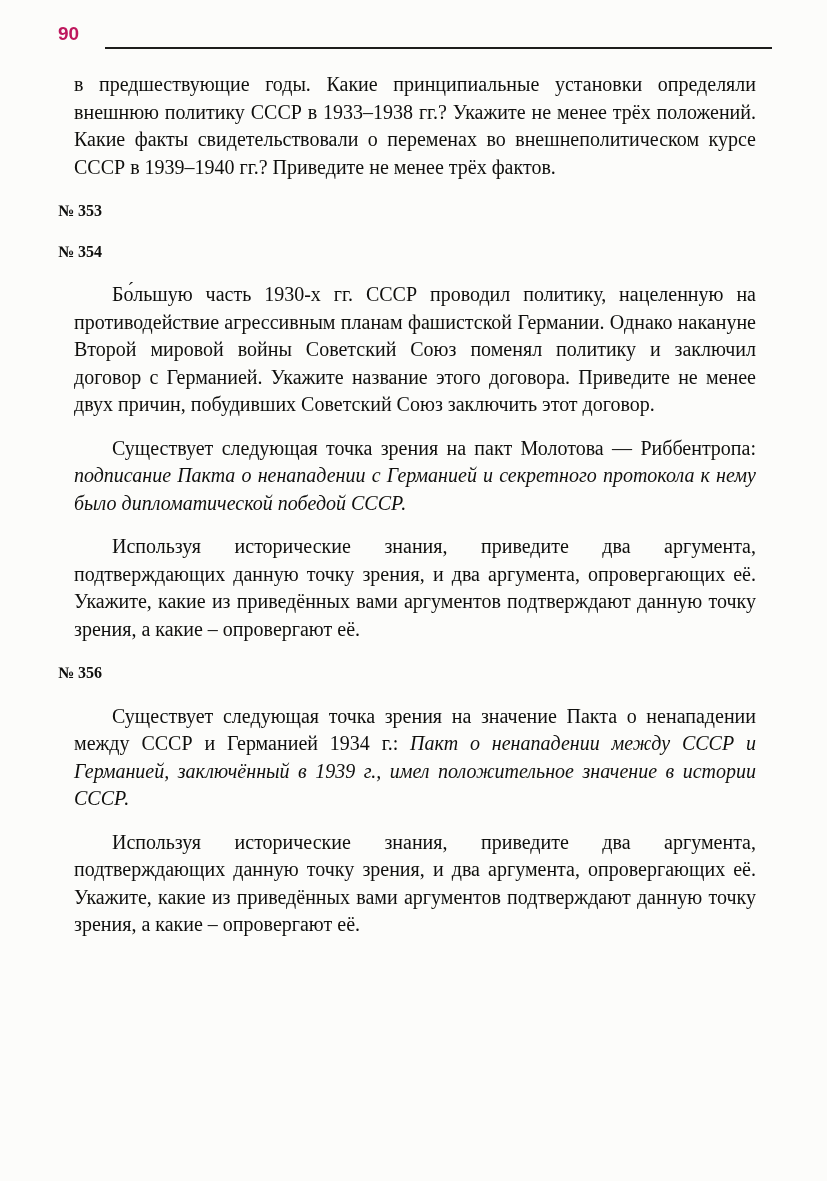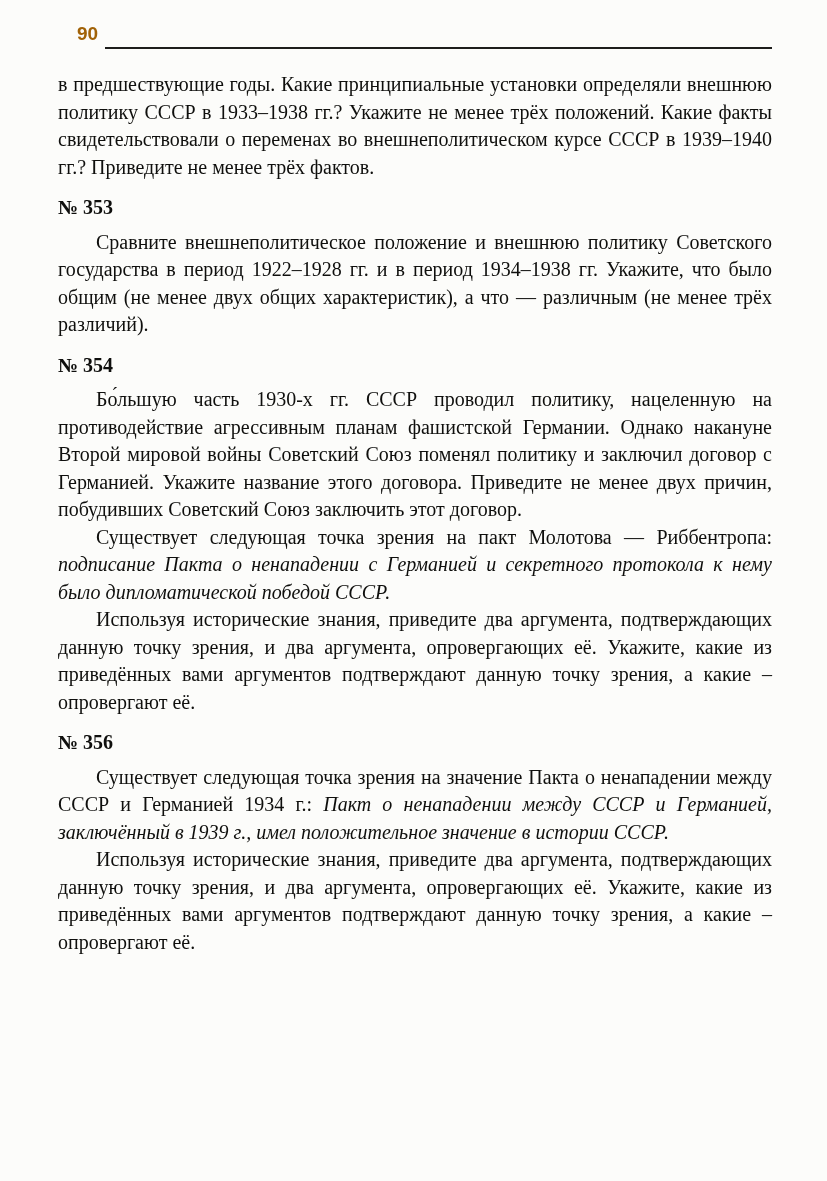--- a/index.html
+++ b/index.html
@@ -17,22 +17,21 @@
     padding: 24px 55px 0 58px;
     overflow: hidden;
   }
   
   .running-head {
     display: flex;
     justify-content: space-between;
     align-items: flex-start;
     font-family: "Liberation Sans", "DejaVu Sans", sans-serif;
     font-weight: bold;
-    color: #a16207;
-    margin-left: 19px;
+    color: #be185d;
   }
   .page-number {
     font-size: 19px;
     line-height: 1;
   }
   .chapter-title {
     font-size: 16.5px;
     line-height: 1;
     letter-spacing: -0.2px;
   }
@@ -45,28 +44,28 @@
   
   .body-text {
     margin-top: 22px;
     font-family: "Liberation Serif", "DejaVu Serif", serif;
     font-size: 20px;
     line-height: 27.5px;
     color: #0f0f0d;
     text-align: justify;
   }
   p.para {
-    margin: 0;
+    margin: 16px;
   }
   p.indent {
     text-indent: 38px;
   }
   .task-number {
     font-family: "Liberation Serif", "DejaVu Serif", serif;
-    font-size: 20px;
+    font-size: 16px;
     font-weight: bold;
     color: #0f0f0d;
     margin: 13px 0 7px 0;
     text-align: left;
   }
   .emph {
     font-style: italic;
     font-weight: normal;
   }
 </style>
@@ -79,21 +78,20 @@
     <span class="page-number">90</span>
   </div>
   <div class="header-rule"></div>
 
   <div class="body-text">
 
     <p class="para">в предшествующие годы. Какие принципиальные установки определяли внешнюю политику СССР в 1933–1938 гг.? Укажите не менее трёх положений. Какие факты свидетельствовали о переменах во внешнеполитическом курсе СССР в 1939–1940 гг.? Приведите не менее трёх фактов.</p>
 
     <div>
       <div class="task-number">№ 353</div>
-      <p class="para indent">Сравните внешнеполитическое положение и внешнюю политику Советского государства в период 1922–1928 гг. и в период 1934–1938 гг. Укажите, что было общим (не менее двух общих характеристик), а что — различным (не менее трёх различий).</p>
     </div>
 
     <div>
       <div class="task-number">№ 354</div>
       <p class="para indent">Бо́льшую часть 1930-х гг. СССР проводил политику, нацеленную на противодействие агрессивным планам фашистской Германии. Однако накануне Второй мировой войны Советский Союз поменял политику и заключил договор с Германией. Укажите название этого договора. Приведите не менее двух причин, побудивших Советский Союз заключить этот договор.</p>
     </div>
 
     <div>
       <p class="para indent"><span>Существует следующая точка зрения на пакт Молотова — Риббентропа: </span><span class="emph">подписание Пакта о ненападении с Германией и секретного протокола к нему было дипломатической победой СССР.</span></p>
       <p class="para indent">Используя исторические знания, приведите два аргумента, подтверждающих данную точку зрения, и два аргумента, опровергающих её. Укажите, какие из приведённых вами аргументов подтверждают данную точку зрения, а какие – опровергают её.</p>

